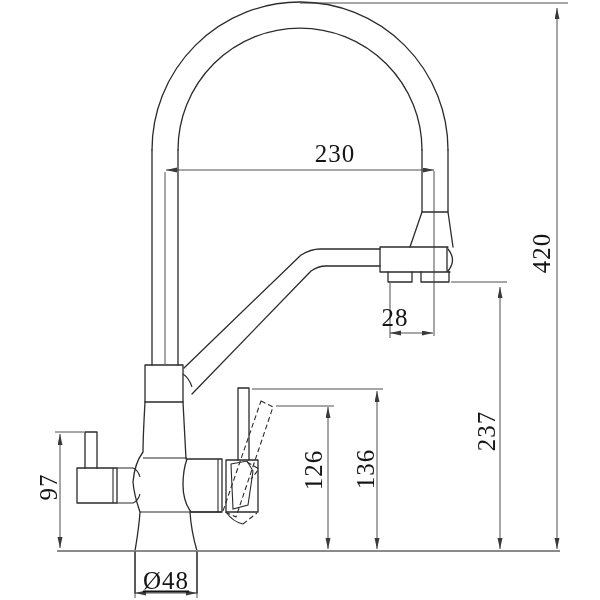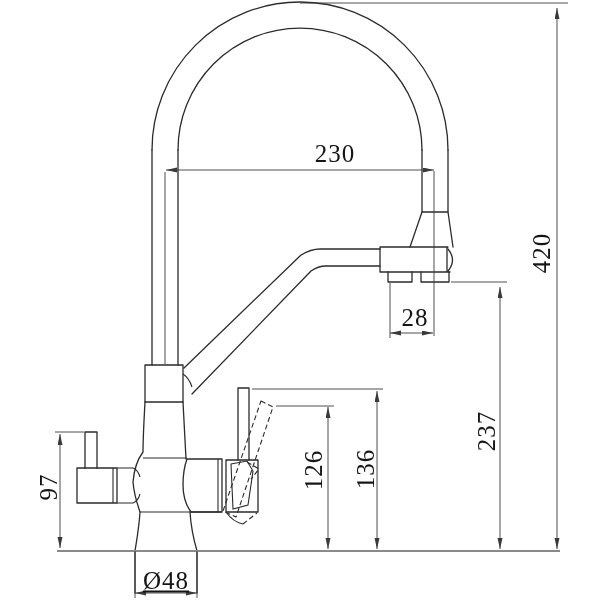--- a/index.html
+++ b/index.html
@@ -115,19 +115,19 @@
     <path class="dim" d="M390,333 H433" marker-start="url(#ah)" marker-end="url(#ah)"></path>
     <path class="dim" d="M500,287 V549" marker-start="url(#ah)" marker-end="url(#ah)"></path>
     <path class="dim" d="M377,391 V549" marker-start="url(#ah)" marker-end="url(#ah)"></path>
     <path class="dim" d="M328,407 V549" marker-start="url(#ah)" marker-end="url(#ah)"></path>
     <path class="dim" d="M60,434 V548" marker-start="url(#ah)" marker-end="url(#ah)"></path>
     <path class="dim" d="M135,593 H197" marker-start="url(#ah)" marker-end="url(#ah)"></path>
   </svg>
 
   <div class="dim-label" style="left:299px;top:153px;margin-left:36px;">230</div>
   <div class="dim-label rot" style="left:541px;top:253px;">420</div>
-  <div class="dim-label" style="left:415px;top:317px;">28</div>
+  <div class="dim-label" style="left:395px;top:317px;">28</div>
   <div class="dim-label rot" style="left:486px;top:431px;">237</div>
   <div class="dim-label rot" style="left:365px;top:469px;">136</div>
   <div class="dim-label rot" style="left:313px;top:470px;">126</div>
   <div class="dim-label rot" style="left:48px;top:487px;">97</div>
   <div class="dim-label" style="left:166px;top:580px;text-decoration:underline;">Ø48</div>
 </div>
 
 </body></html>

